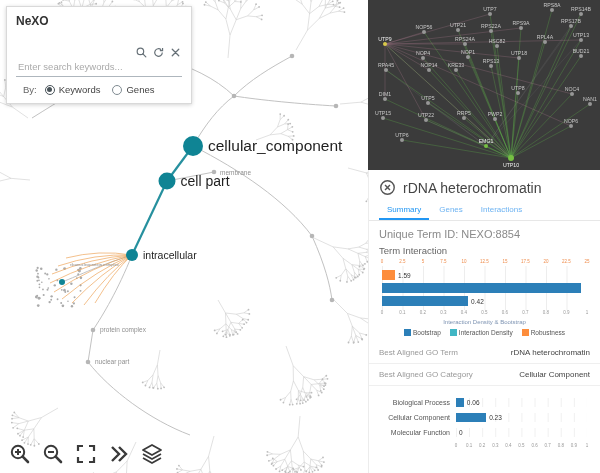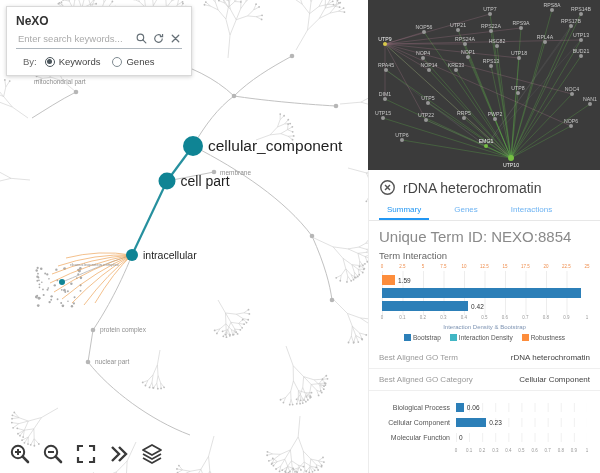--- a/index.html
+++ b/index.html
@@ -7,21 +7,21 @@
        font-family:"Liberation Sans",sans-serif;background:#fff;}
 
   
   .tree-panel{position:absolute;left:0;top:0;width:368px;height:473px;background:#fff;overflow:hidden;}
   .tree-panel svg.canvas{position:absolute;left:0;top:0;}
 
   .search-card{position:absolute;left:6px;top:6px;width:186px;background:#fff;
     border:1px solid #d9d9d9;box-shadow:0 1px 4px rgba(0,0,0,.18);padding:7px 9px 8px;z-index:6;box-sizing:border-box;}
   .search-title{font-size:12px;font-weight:bold;color:#333;}
   .search-row{display:flex;align-items:center;border-bottom:1px solid #aeb6bd;margin-top:4px;padding-bottom:3px;}
-  .search-input{flex:1;border:none;outline:none;font-size:9.5px;color:#333;min-width:0;background:transparent;}
+  .search-input{flex:1;border:none;outline:none;font-size:9.5px;color:#333;min-width:0;background:transparent;margin-top:28px;}
   .search-input::placeholder{color:#aaa;}
   .mini-icon{width:13px;height:13px;margin-left:4px;color:#667077;flex:0 0 auto;}
   .mini-icon svg{width:100%;height:100%;display:block;}
   .radio-row{display:flex;align-items:center;margin-top:7px;font-size:9.5px;color:#444;}
   .by-label{margin-right:8px;color:#666;margin-left:7px;}
   .radio-opt{display:flex;align-items:center;margin-right:12px;}
   .radio{width:10px;height:10px;border:1.5px solid #808b92;border-radius:50%;position:relative;margin-right:4px;box-sizing:border-box;}
   .radio.selected{border-color:#4a545a;}
   .radio.selected::after{content:"";position:absolute;inset:1.5px;background:#4a545a;border-radius:50%;}
 
@@ -33,24 +33,24 @@
   .network-panel{position:absolute;left:368px;top:0;width:232px;height:170px;background:#3b3b3b;overflow:hidden;}
   .network-panel svg{position:absolute;left:0;top:0;}
 
   
   .details-panel{position:absolute;left:368px;top:170px;width:232px;height:303px;background:#fff;
     overflow:hidden;border-left:1px solid #ececec;box-sizing:border-box;}
   .details-header{display:flex;align-items:center;gap:7px;padding:9px 10px 5px;}
   .close-btn{width:17px;height:17px;color:#555;flex:0 0 auto;background:none;border:none;padding:0;cursor:pointer;}
   .close-btn svg{width:100%;height:100%;display:block;}
   .details-title{font-size:14px;color:#454545;}
-  .tabs{display:flex;gap:17px;padding:1px 10px 0;border-bottom:1px solid #e7e7e7;}
+  .tabs{display:flex;gap:2px;padding:1px 10px 0;border-bottom:1px solid #e7e7e7;}
   .tab{font-size:8px;color:#6db3f2;padding:3px 8px 4px;border-bottom:2px solid transparent;cursor:pointer;}
   .tab.active{color:#2196f3;border-bottom-color:#2196f3;}
-  .term-id{font-size:15px;color:#8a8a8a;padding:7px 10px 2px;}
+  .term-id{font-size:11px;color:#8a8a8a;padding:7px 10px 2px;}
   .robust-title{font-size:9.5px;color:#666;padding:3px 10px 3px;}
 
   .term-chart{padding:0 13px;}
   .axis{position:relative;height:7px;}
   .axis .tick{position:absolute;top:0;transform:translateX(-50%);font-size:4.5px;}
   .axis.top .tick{color:#ef8e4e;}
   .axis.bottom .tick{color:#999;}
   .bars{position:relative;padding:1px 0;
     background-image:linear-gradient(to right,#ededed 1px,transparent 1px);background-size:10% 100%;}
   .bar-row{display:flex;align-items:center;margin:3px 0;}

